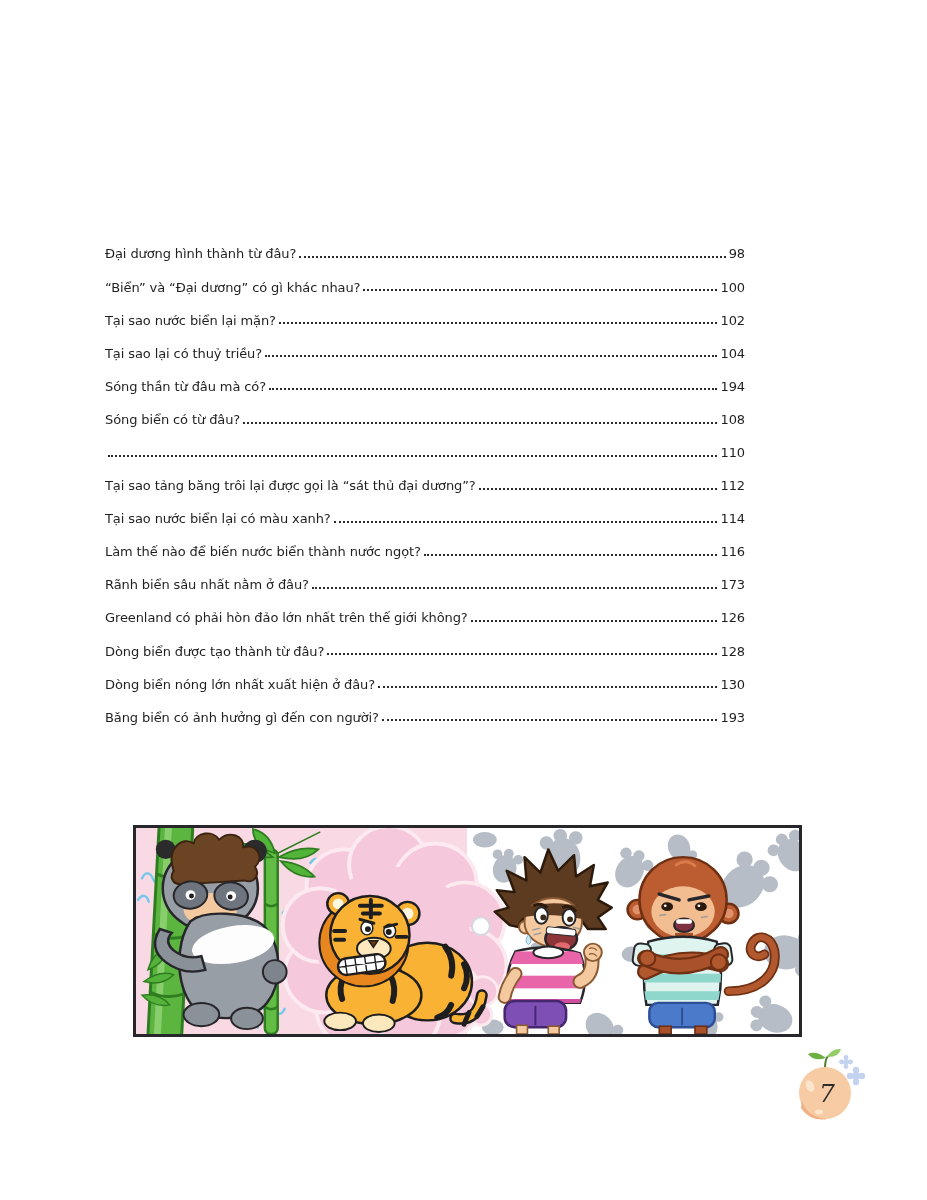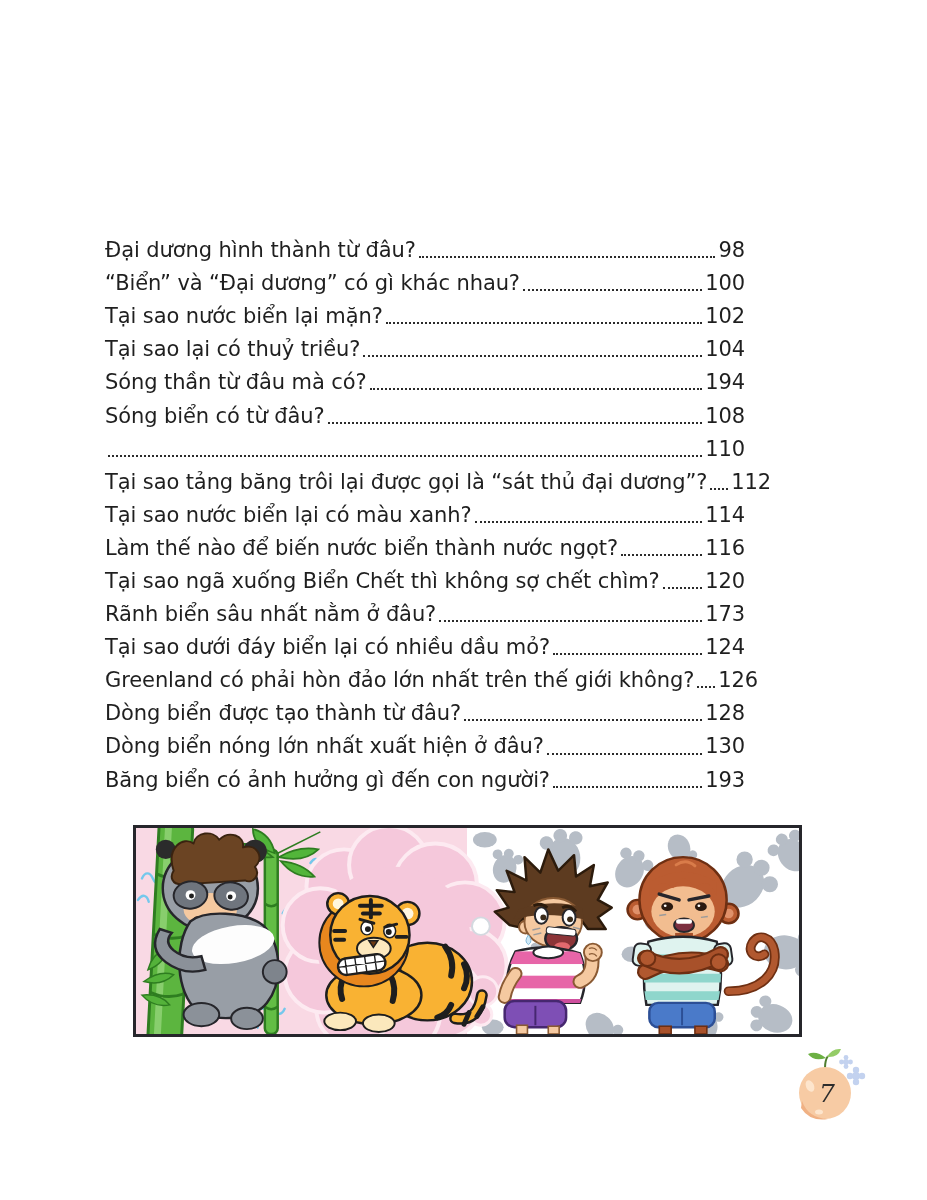--- a/index.html
+++ b/index.html
@@ -1,20 +1,20 @@
 <!DOCTYPE html>
 <html><head>
 <meta charset="utf-8">
 <style>
   html,body{margin:0;padding:0;background:#ffffff;}
   body{width:927px;height:1200px;position:relative;overflow:hidden;
        font-family:"DejaVu Sans","Liberation Sans",sans-serif;color:#1f1f1f;}
   .toc{position:absolute;left:105px;top:233px;width:640px;}
   .toc-row{height:33.1px;display:flex;align-items:flex-end;padding-bottom:5px;box-sizing:border-box;}
-  .toc-title,.toc-page{line-height:1.05;white-space:nowrap;font-size:21px;letter-spacing:-0.1px;}
+  .toc-title,.toc-page{line-height:1.05;white-space:nowrap;font-size:13px;letter-spacing:-0.1px;}
   .toc-dots{flex:1;border-bottom:2.2px dotted #2b2b2b;margin:0 3px 3px 3px;min-width:18px;}
   .illustration{position:absolute;left:133px;top:825px;width:669px;height:212px;
                 border:3px solid #26262b;box-sizing:border-box;overflow:hidden;background:#fff;}
   .illustration svg{display:block;width:100%;height:100%;}
   .page-marker{position:absolute;left:788px;top:1046px;width:84px;height:84px;}
   .page-marker svg{display:block;width:100%;height:100%;}
   .page-marker text{font-family:"DejaVu Serif","Liberation Serif",serif;font-style:italic;}
 </style>
 </head>
 <body>
@@ -63,33 +63,23 @@
     <span class="toc-title">Tại sao nước biển lại có màu xanh?</span>
     <span class="toc-dots"></span>
     <span class="toc-page">114</span>
   </div>
     <div class="toc-row">
     <span class="toc-title">Làm thế nào để biến nước biển thành nước ngọt?</span>
     <span class="toc-dots"></span>
     <span class="toc-page">116</span>
   </div>
     <div class="toc-row">
-    <span class="toc-title">Tại sao ngã xuống Biển Chết thì không sợ chết chìm?</span>
-    <span class="toc-dots"></span>
-    <span class="toc-page">120</span>
-  </div>
-    <div class="toc-row">
     <span class="toc-title">Rãnh biển sâu nhất nằm ở đâu?</span>
     <span class="toc-dots"></span>
     <span class="toc-page">173</span>
-  </div>
-    <div class="toc-row">
-    <span class="toc-title">Tại sao dưới đáy biển lại có nhiều dầu mỏ?</span>
-    <span class="toc-dots"></span>
-    <span class="toc-page">124</span>
   </div>
     <div class="toc-row">
     <span class="toc-title">Greenland có phải hòn đảo lớn nhất trên thế giới không?</span>
     <span class="toc-dots"></span>
     <span class="toc-page">126</span>
   </div>
     <div class="toc-row">
     <span class="toc-title">Dòng biển được tạo thành từ đâu?</span>
     <span class="toc-dots"></span>
     <span class="toc-page">128</span>

